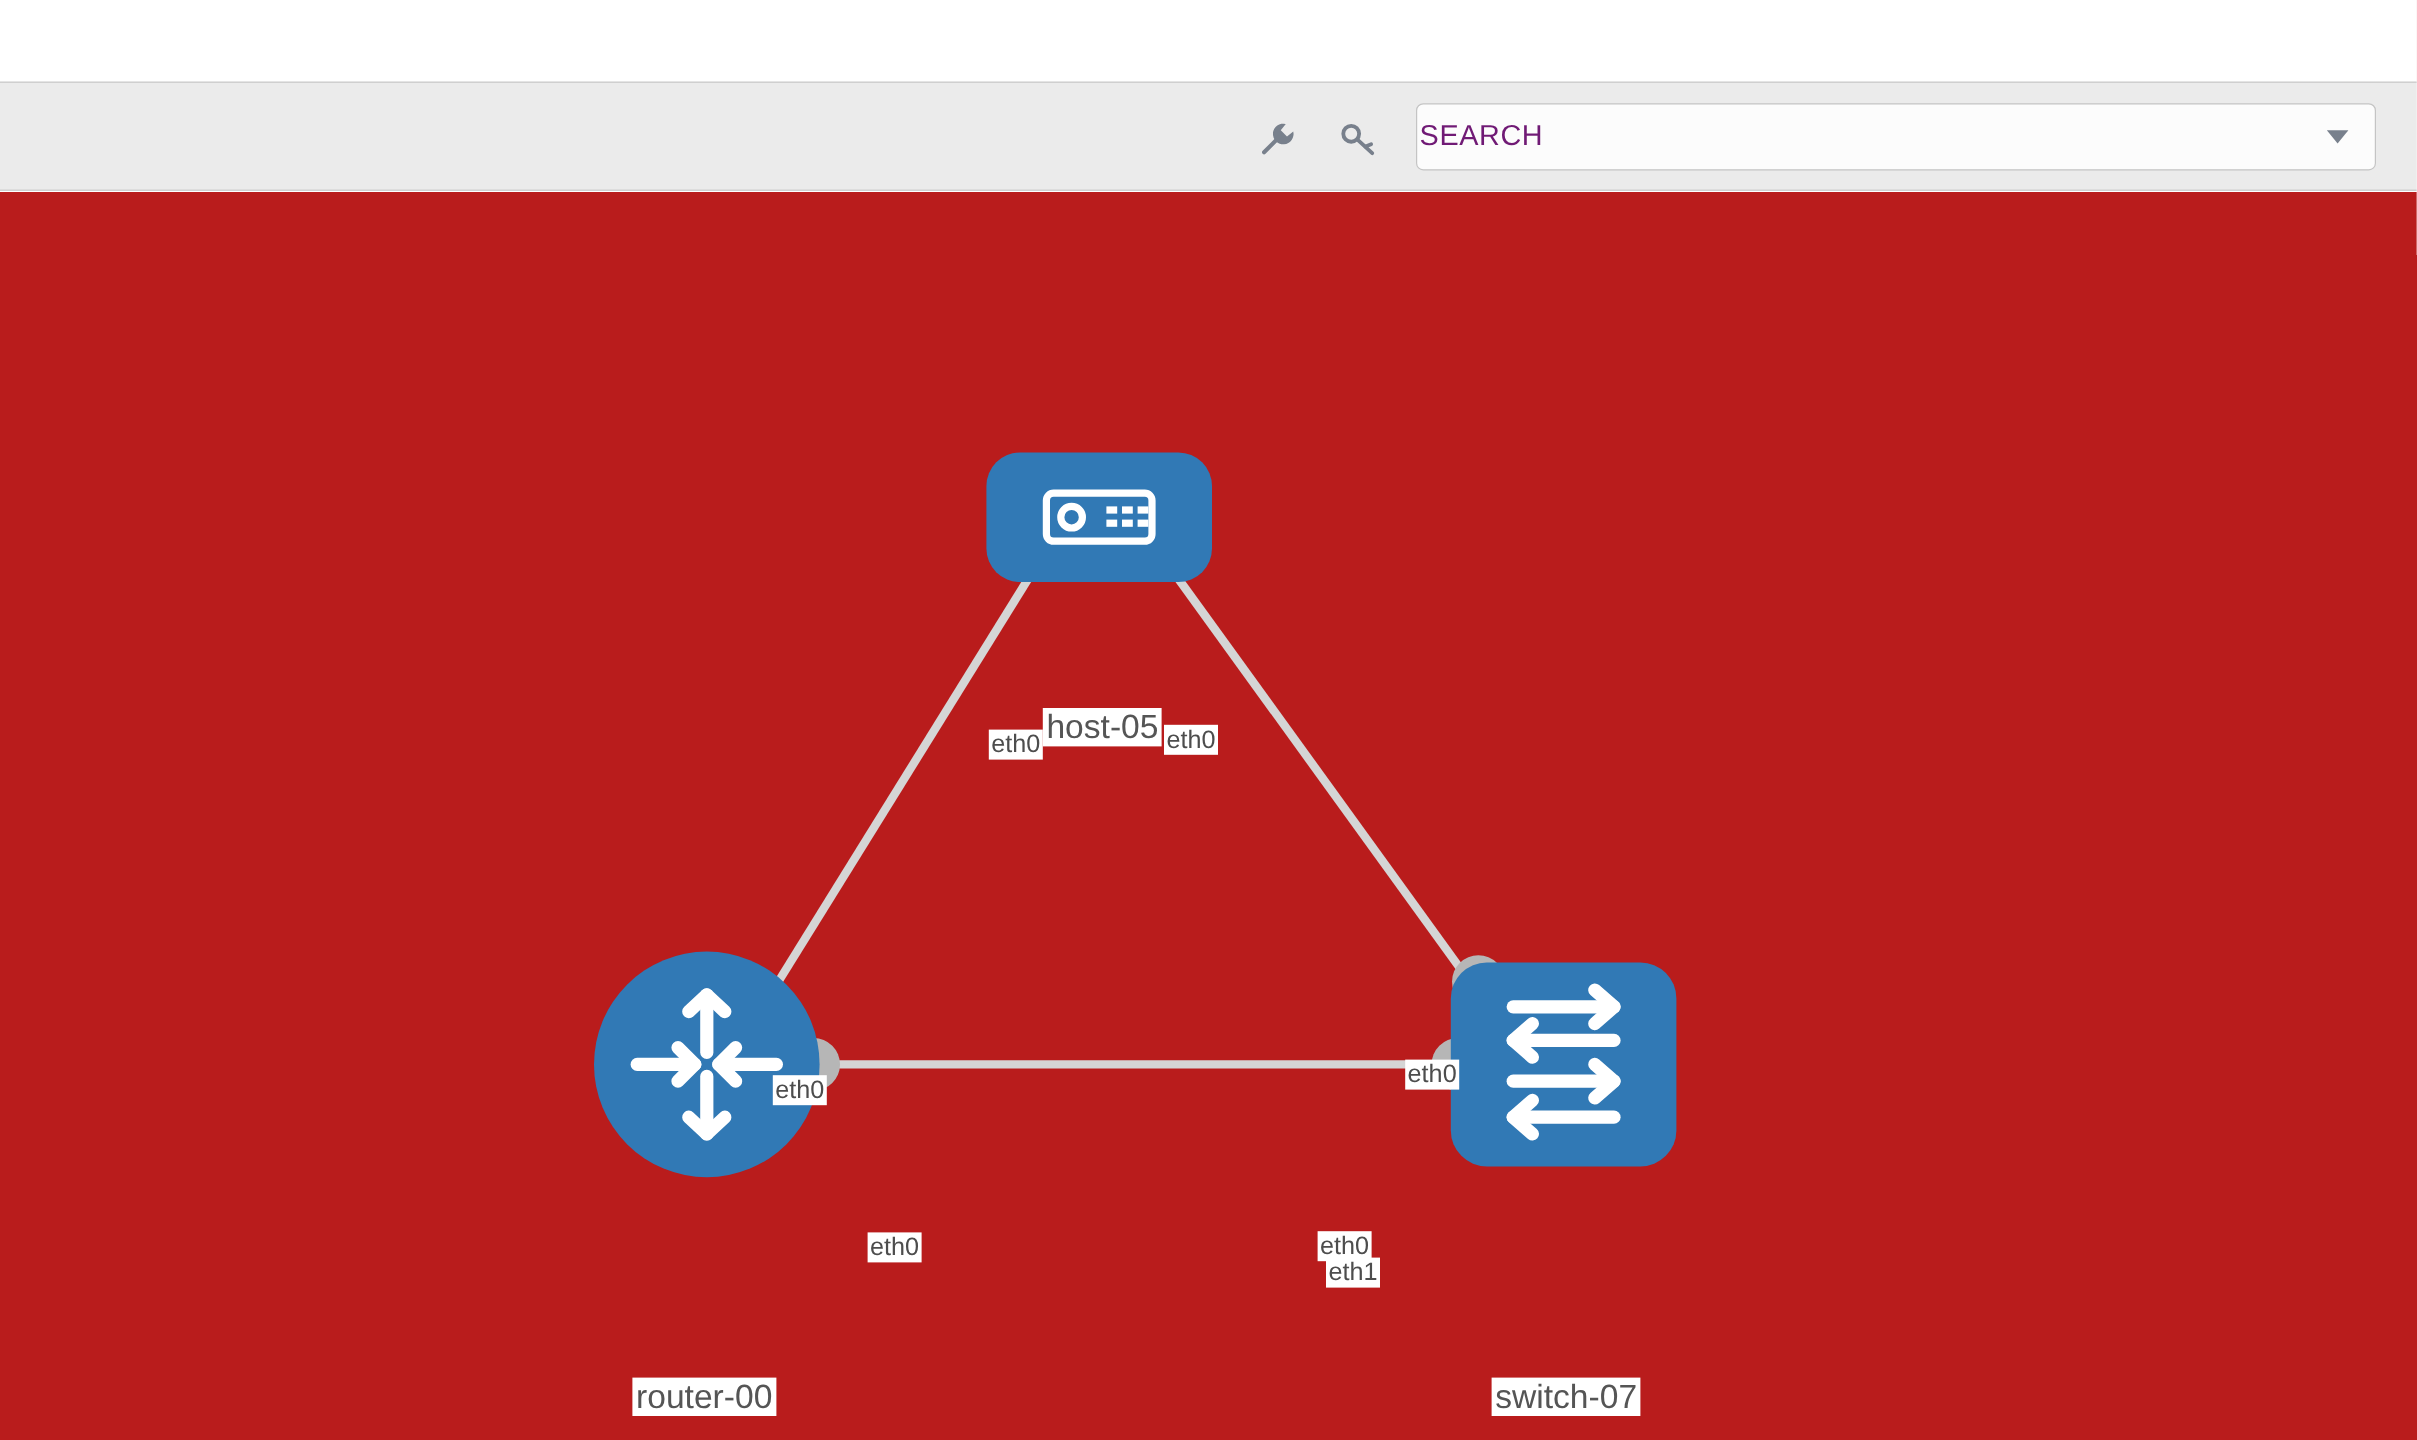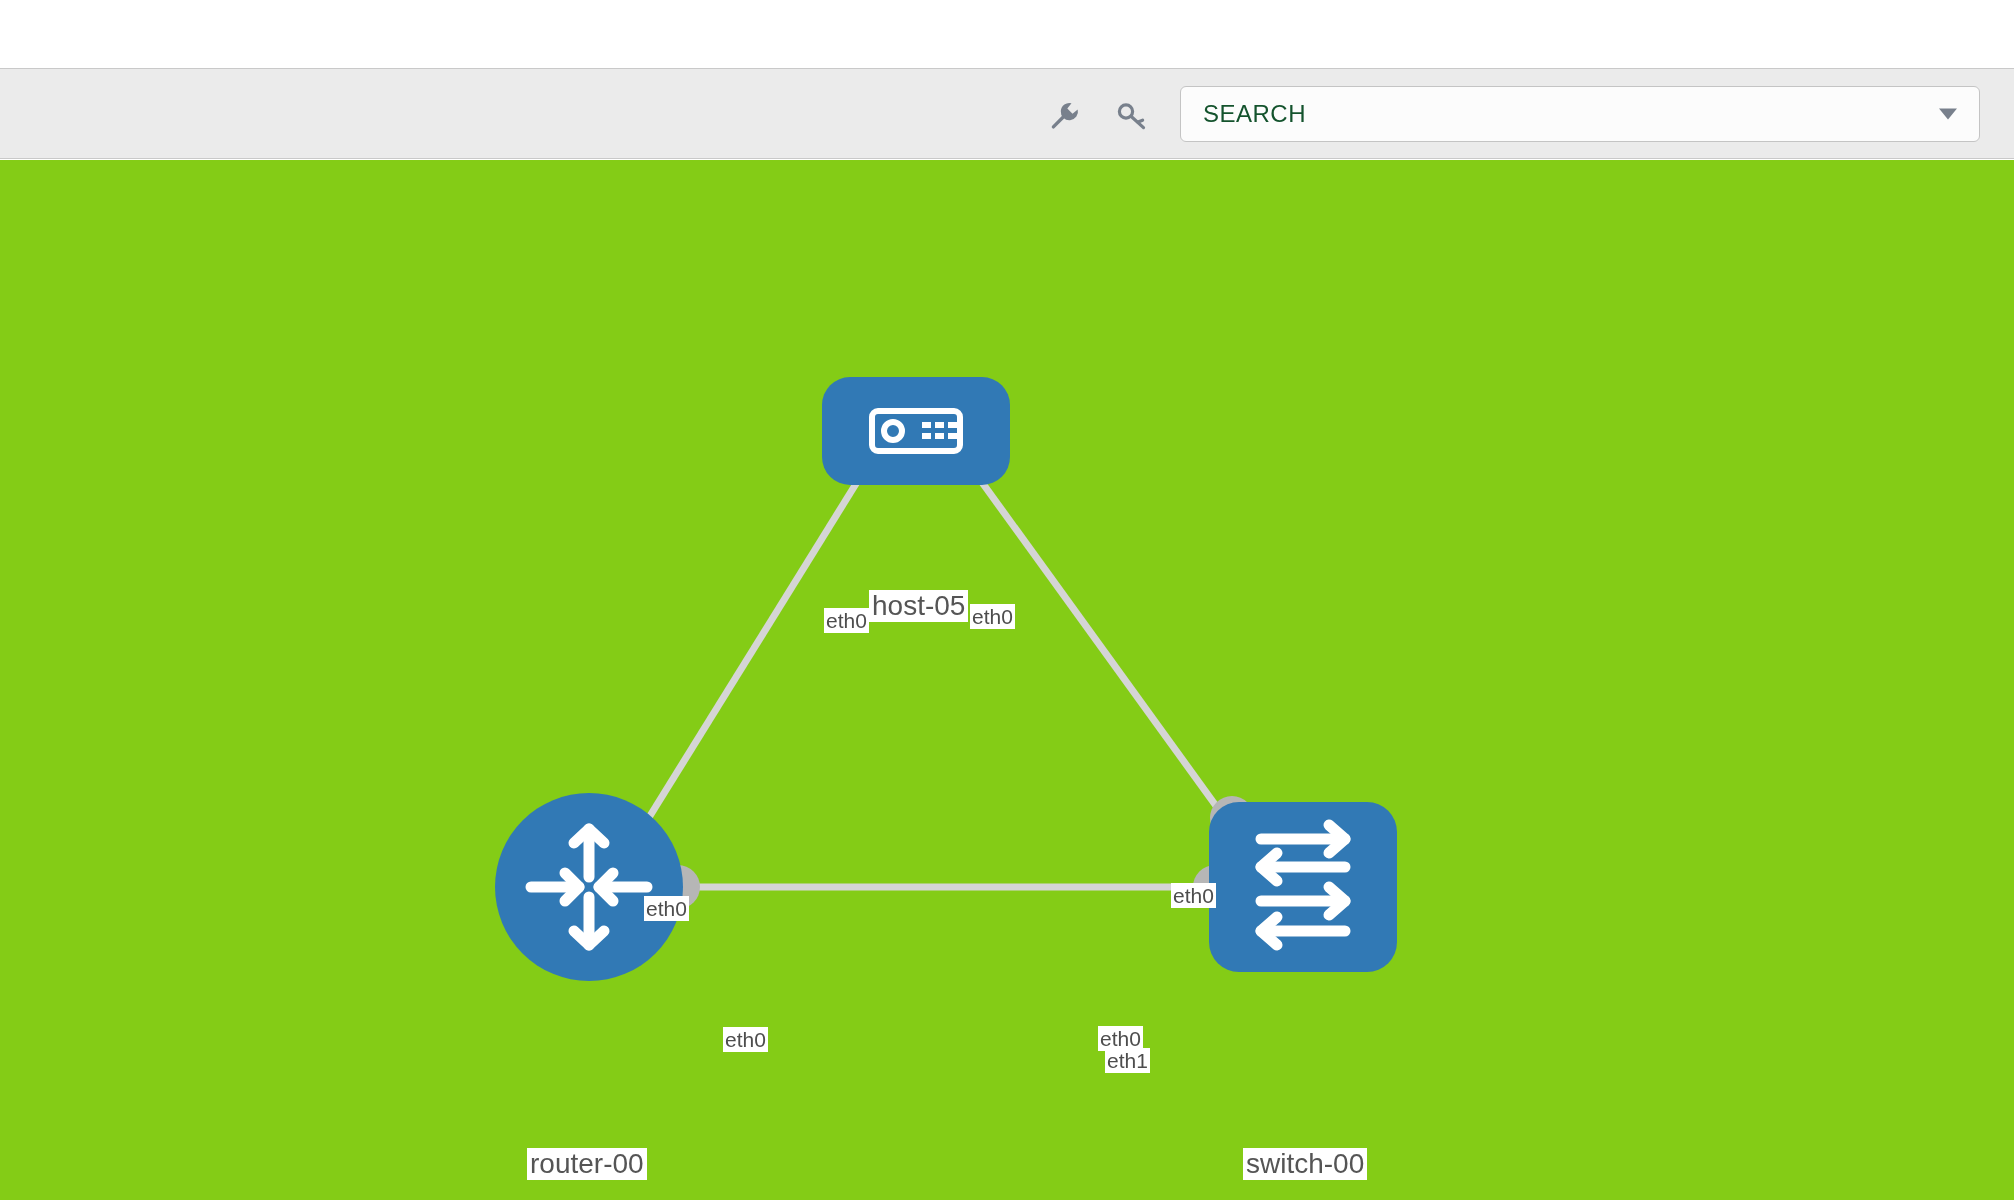--- a/index.html
+++ b/index.html
@@ -79,31 +79,31 @@
   .search-box {
     position: absolute; left: 1180px; top: 17px;
     width: 800px; height: 56px;
     background: #fcfcfc;
     border: 1px solid #c4c4c4;
     border-radius: 6px;
     display: flex; align-items: center;
     cursor: text;
   }
   .search-text {
-    margin-left: 22px;
+    margin-left: 2px;
     font-size: 24px;
-    color: #14532d;
+    color: #701a75;
     letter-spacing: 0.5px;
   }
 
   
   .canvas {
     position: absolute; left: 0; top: 160px;
     width: 2014px; height: 1040px;
-    background: #84cc16;
+    background: #b91c1c;
     overflow: hidden;
   }
   .topology-svg { position: absolute; left: 0; top: 0; }
 
   
   .nodelabel {
     position: absolute;
     background: #ffffff;
     color: #555555;
     font-size: 28px;
@@ -277,17 +277,17 @@
     <div class="iflabel" style="left:824px; top:448px;">eth0</div>
     <div class="iflabel" style="left:970px; top:444px;">eth0</div>
     <div class="iflabel" style="left:644px; top:736px;">eth0</div>
     <div class="iflabel" style="left:1171px; top:723px;">eth0</div>
     <div class="iflabel" style="left:723px; top:867px;">eth0</div>
     <div class="iflabel" style="left:1098px; top:866px;">eth0</div>
     <div class="iflabel" style="left:1105px; top:888px;">eth1</div>
 
     <div class="nodelabel" style="left:869px; top:430px;">host-05</div>
     <div class="nodelabel" style="left:527px; top:988px;">router-00</div>
-    <div class="nodelabel" style="left:1243px; top:988px;">switch-00</div>
+    <div class="nodelabel" style="left:1243px; top:988px;">switch-07</div>
   </div>
 
 
 </div>
 
 </body></html>

